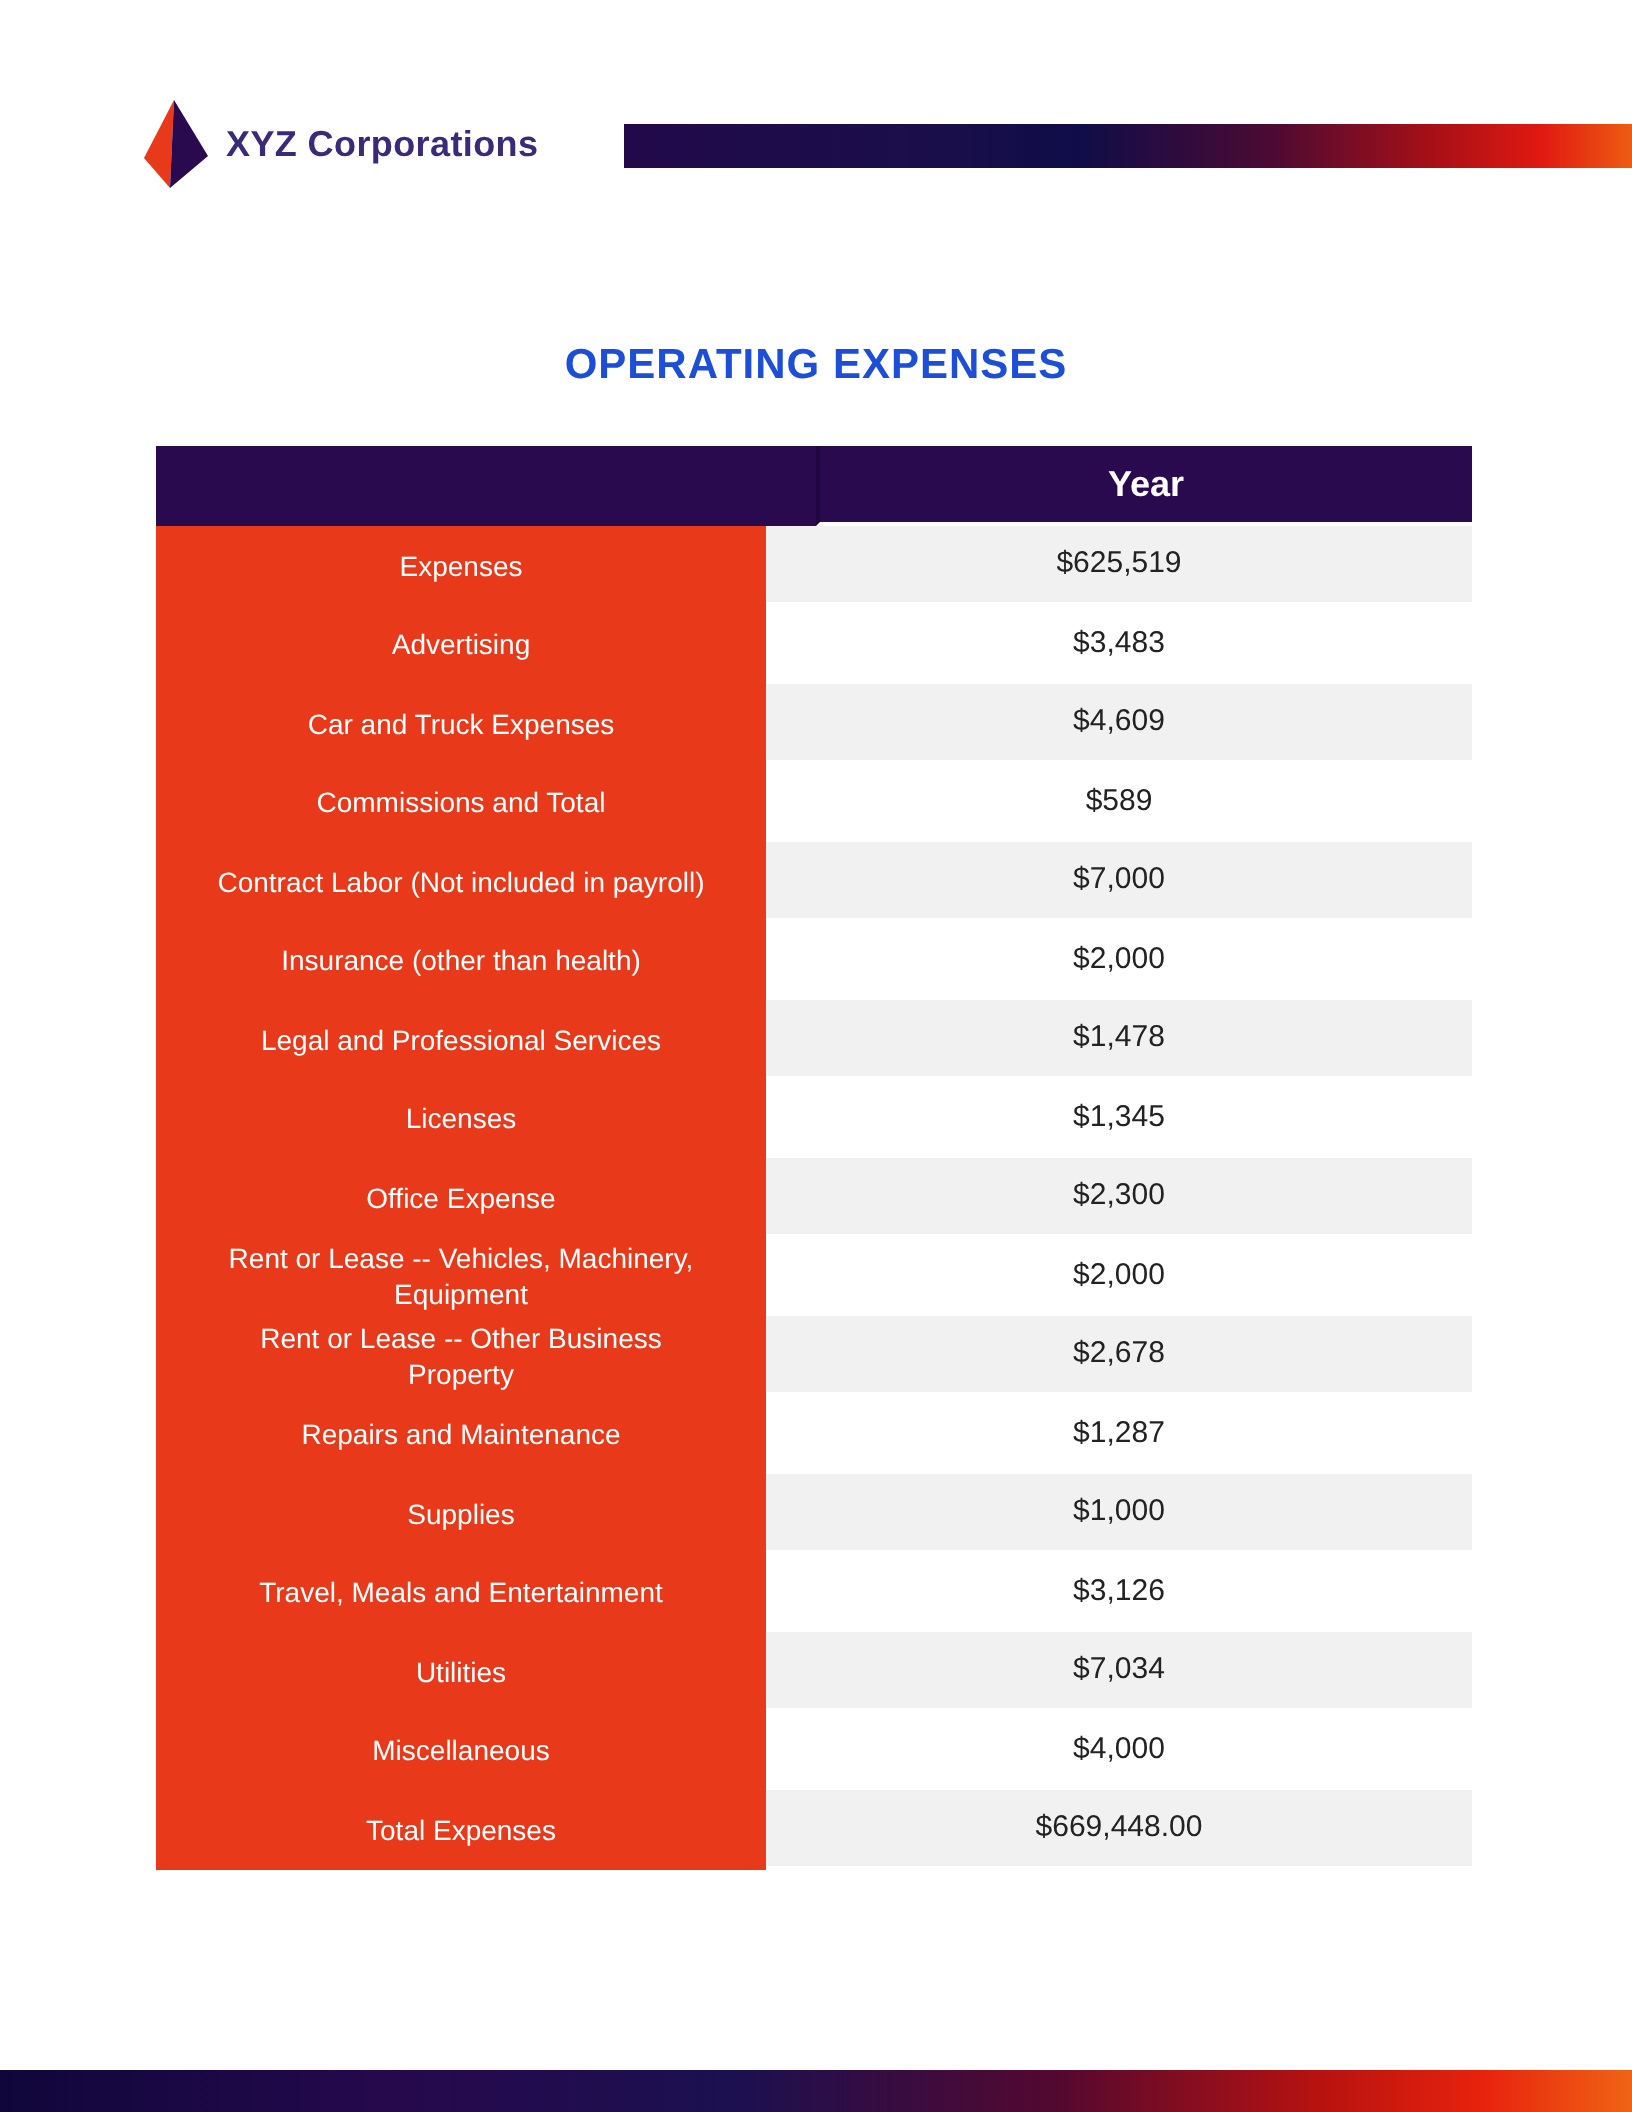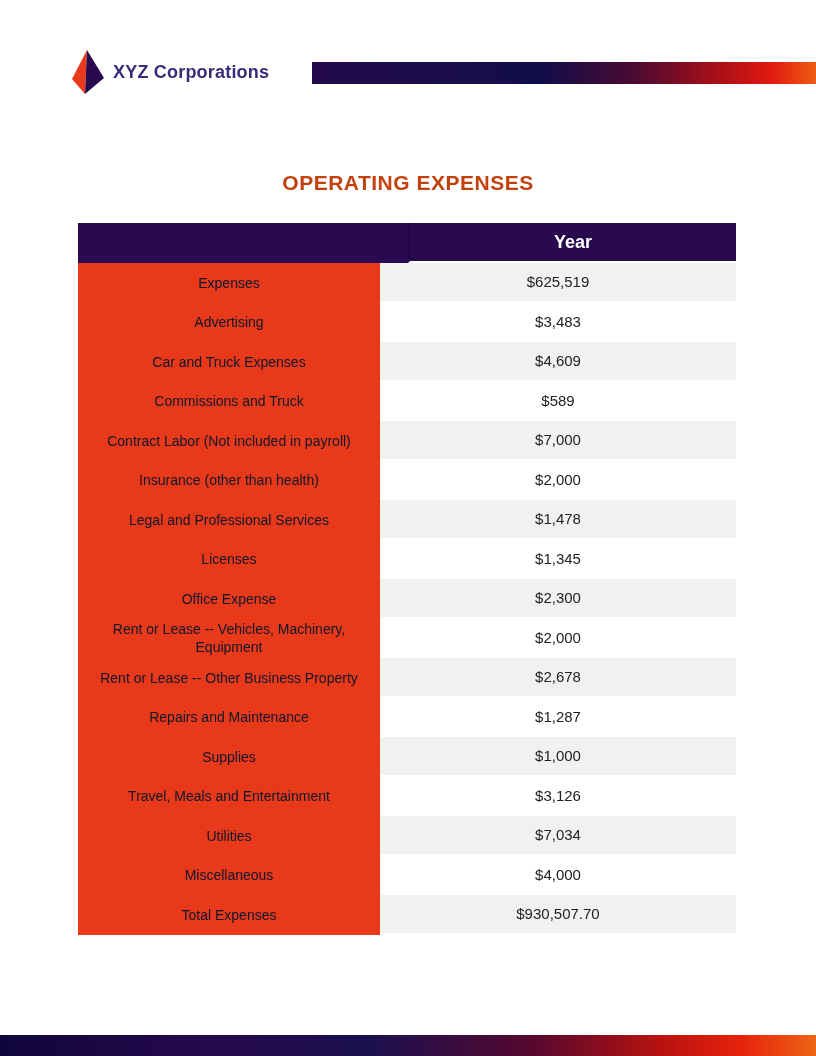--- a/index.html
+++ b/index.html
@@ -57,21 +57,21 @@
   
   .doc-title {
     position: absolute;
     left: 0;
     right: 0;
     top: 171px;
     text-align: center;
     font-size: 21px;
     font-weight: 700;
     letter-spacing: 0.5px;
-    color: #c2410c;
+    color: #1d4ed8;
   }
 
   
   .expense-table {
     position: absolute;
     left: 78px;
     top: 223px;
     width: 658px;
   }
   .thead {
@@ -94,28 +94,28 @@
     border-bottom: 2px solid #ffffff;
   }
   .tbody { display: block; }
   .trow {
     display: flex;
     height: 39.5px;
   }
   .trow .cell-label {
     width: 330px;
     background: #e8391b;
-    color: #0f172a;
+    color: #ffffff;
     font-size: 14px;
     display: flex;
     align-items: center;
     justify-content: center;
     text-align: center;
     line-height: 1.3;
-    padding: 0 0;
+    padding: 0 30px;
   }
   .trow .cell-value {
     width: 389px;
     background: #ffffff;
     color: #222222;
     font-size: 15px;
     display: flex;
     align-items: center;
     justify-content: center;
     text-align: center;
@@ -155,21 +155,21 @@
     <div class="cell-label">Advertising</div>
     <div class="cell-value">$3,483</div>
   </div>
 
   <div class="trow">
     <div class="cell-label">Car and Truck Expenses</div>
     <div class="cell-value">$4,609</div>
   </div>
 
   <div class="trow">
-    <div class="cell-label">Commissions and Truck</div>
+    <div class="cell-label">Commissions and Total</div>
     <div class="cell-value">$589</div>
   </div>
 
   <div class="trow">
     <div class="cell-label">Contract Labor (Not included in payroll)</div>
     <div class="cell-value">$7,000</div>
   </div>
 
   <div class="trow">
     <div class="cell-label">Insurance (other than health)</div>
@@ -221,20 +221,20 @@
     <div class="cell-value">$7,034</div>
   </div>
 
   <div class="trow">
     <div class="cell-label">Miscellaneous</div>
     <div class="cell-value">$4,000</div>
   </div>
 
   <div class="trow">
     <div class="cell-label">Total Expenses</div>
-    <div class="cell-value">$930,507.70</div>
+    <div class="cell-value">$669,448.00</div>
   </div>
 </div>
   </div>
 
   <div class="bottom-bar"></div>
 
 </div>
 
 </body></html>

